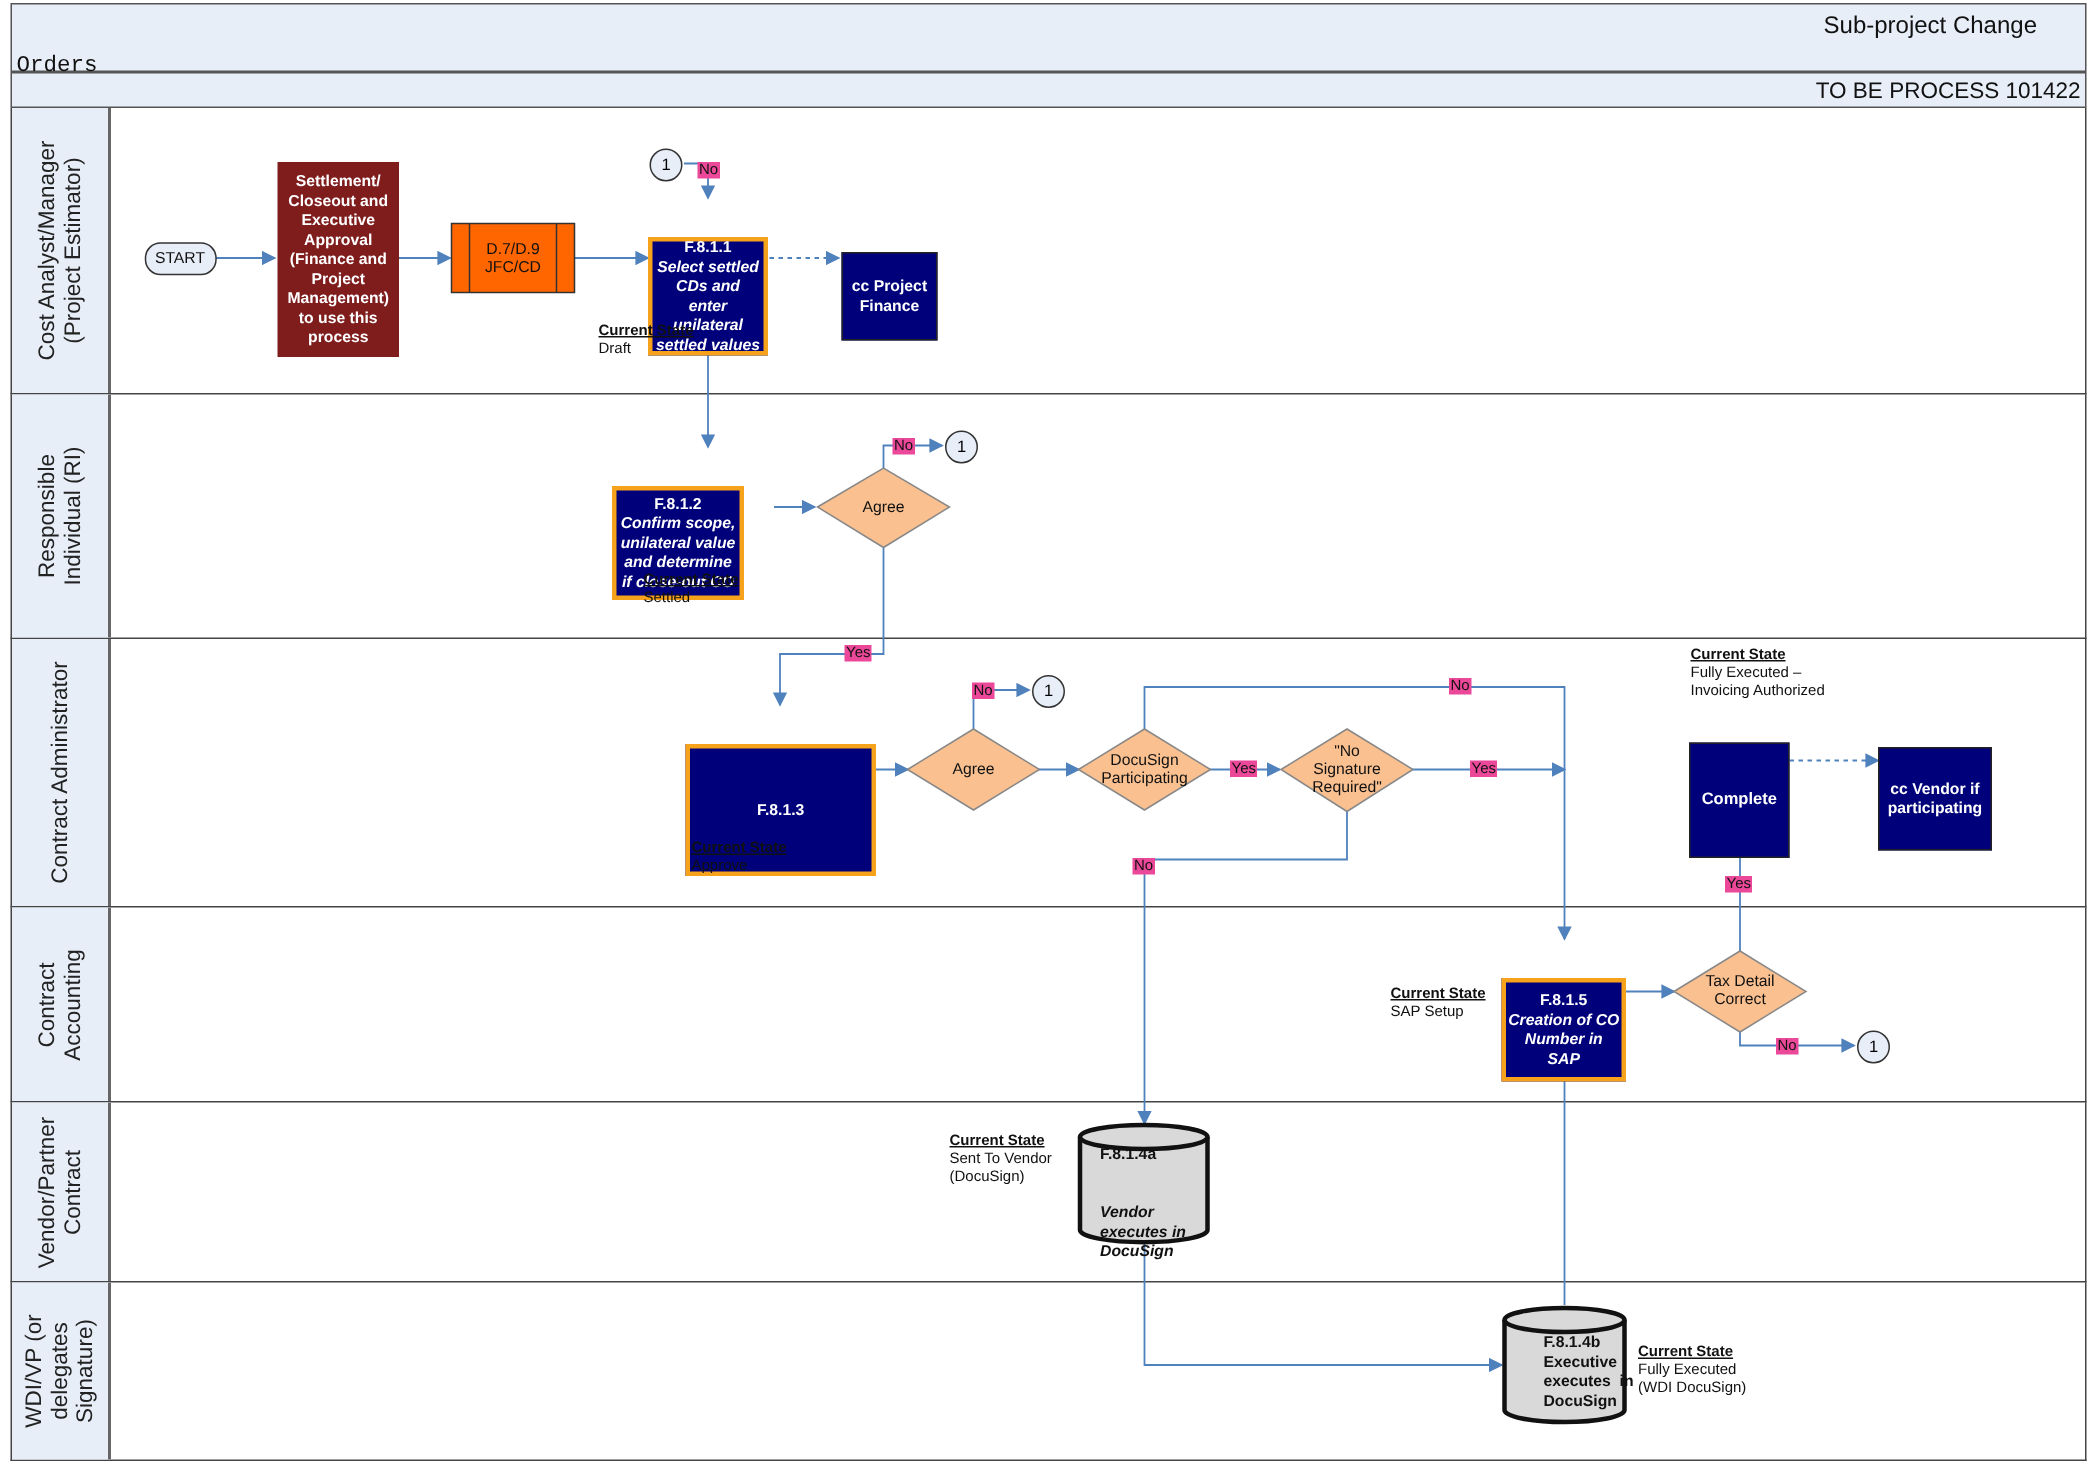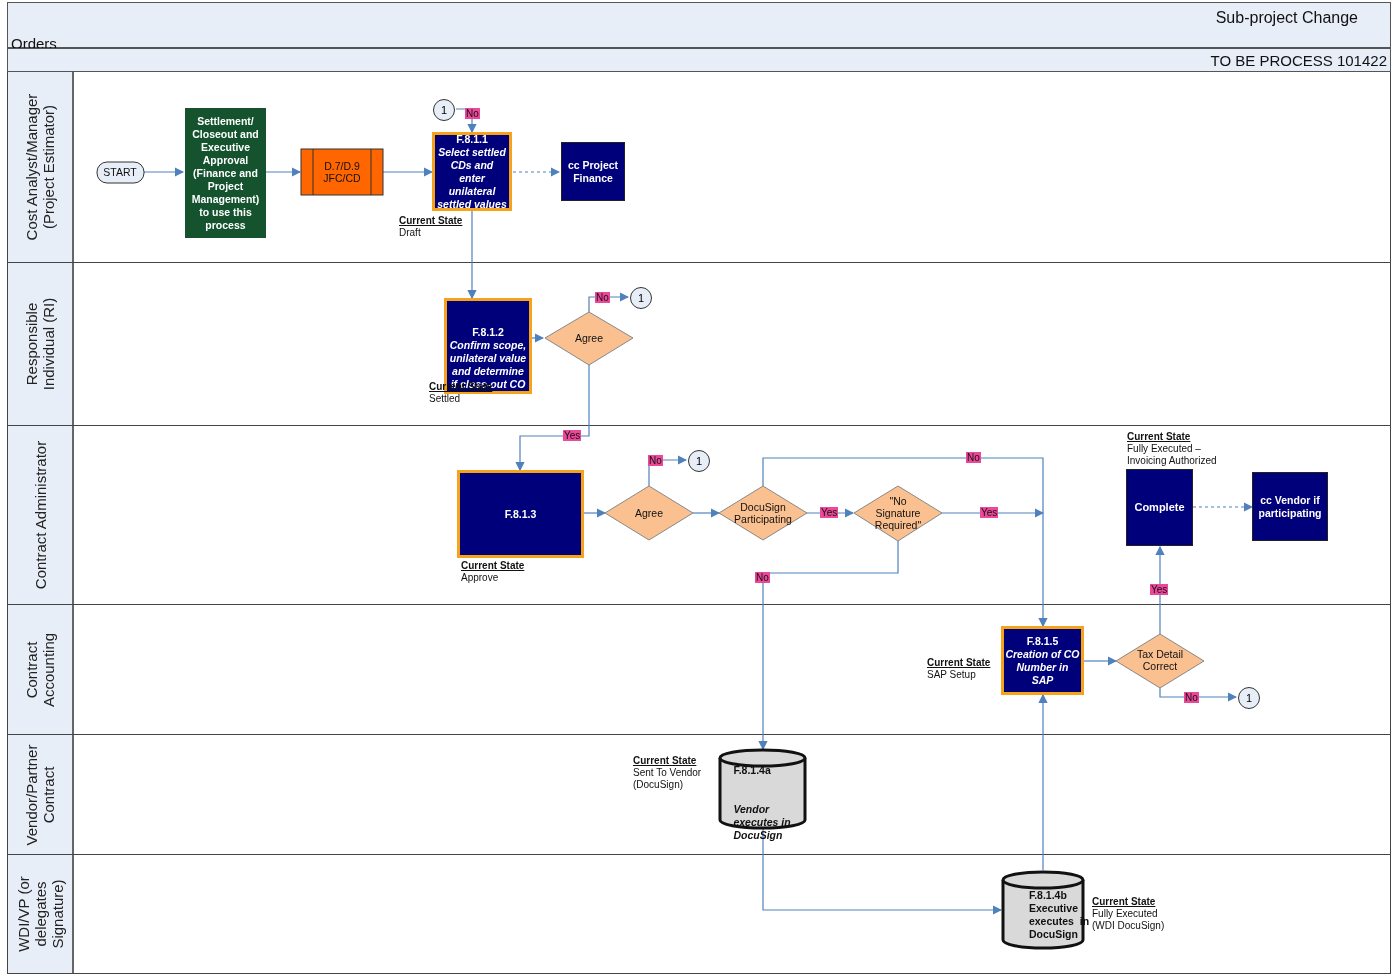--- a/index.html
+++ b/index.html
@@ -1,29 +1,29 @@
 <!DOCTYPE html>
 <html><head>
 <meta charset="utf-8">
 <style>
   html,body{margin:0;padding:0;background:#fff;}
   body{width:1398px;height:975px;position:relative;overflow:hidden;font-family:"Liberation Sans",sans-serif;}
   .hdr{position:absolute;left:7px;width:1384px;background:#e8eef8;border:1px solid #555;box-sizing:border-box;}
   #h1{top:2px;height:46px;}
   #h2{top:48px;height:24px;}
   .title{position:absolute;left:3px;top:4px;font-size:17px;color:#111;}
-  .title2{position:absolute;left:3px;top:32px;font-size:15px;color:#111;}
+  .title2{position:absolute;left:3px;top:32px;font-size:15px;color:#111;font-family:Liberation Mono, monospace;}
   .sub{position:absolute;right:32px;top:6px;font-size:16px;color:#111;}
   .tbp{position:absolute;right:3px;top:3px;font-size:15px;color:#111;}
   .lane{position:absolute;left:7px;width:1384px;border:1px solid #444;border-top:none;box-sizing:border-box;}
   .lane-label{position:absolute;left:0;top:0;bottom:0;width:66px;background:#e8eef8;border-right:2px solid #666;box-sizing:border-box;}
   .lane-label span{position:absolute;left:50%;top:50%;transform:translate(-50%,-50%) rotate(-90deg);white-space:pre;text-align:center;font-size:15px;line-height:17px;color:#222;}
   svg#flow{position:absolute;left:0;top:0;}
   .box{position:absolute;box-sizing:border-box;color:#fff;text-align:center;font-weight:bold;font-size:10.5px;line-height:13px;display:flex;align-items:center;justify-content:center;flex-direction:column;}
-  .navy{background:#00007a;border:1px solid #222;}
+  .navy{background:#00007a;border:1px solid #222;margin-top:26px;}
   .navy.orange{border:3px solid #f7a21b;}
   .it{font-style:italic;}
   .state{position:absolute;font-size:10px;line-height:12px;color:#111;white-space:pre;}
   .state b{text-decoration:underline;font-weight:bold;display:block;}
   .lbl{position:absolute;font-size:10px;color:#111;background:#ec4899;line-height:11px;padding:0 1px;}
   .dtext{position:absolute;font-size:10.5px;line-height:12px;color:#111;text-align:center;white-space:pre;transform:translate(-50%,-50%);}
   .circ{position:absolute;width:22px;height:22px;border:1px solid #333;border-radius:50%;background:#e8eef8;box-sizing:border-box;font-size:11px;display:flex;align-items:center;justify-content:center;}
   .cyl-text{position:absolute;text-align:left;font-size:10.5px;line-height:13px;font-weight:bold;color:#111;transform:translate(-50%,-50%);white-space:pre;}
 </style>
 </head>
@@ -124,21 +124,21 @@
     <ellipse cx="762.5" cy="758" rx="42.5" ry="8"></ellipse>
   </g>
   <g stroke="#111" stroke-width="3" fill="#d9d9d9">
     <path d="M1003,880 V940 A40,8 0 0 0 1083,940 V880"></path>
     <ellipse cx="1043" cy="880" rx="40" ry="8"></ellipse>
   </g>
 </svg>
 
 <div class="dtext" style="left:120px;top:172px;">START</div>
 
-<div class="box" style="left:185px;top:108px;width:81px;height:130px;background:#14532d;white-space:pre;">Settlement/
+<div class="box" style="left:185px;top:108px;width:81px;height:130px;background:#7f1d1d;white-space:pre;">Settlement/
 Closeout and
 Executive
 Approval
 (Finance and
 Project
 Management)
 to use this
 process</div>
 
 <div class="dtext" style="left:342px;top:172px;font-weight:normal;color:#111;">D.7/D.9
@@ -152,21 +152,21 @@
 unilateral
 settled values</div>
 </div>
 <div class="circ" style="left:433px;top:99px;">1</div>
 <div class="lbl" style="left:465px;top:108px;">No</div>
 
 <div class="box navy" style="left:561px;top:142px;width:64px;height:59px;white-space:pre;">cc Project
 Finance</div>
 <div class="state" style="left:399px;top:215px;"><b>Current State</b><span>Draft</span></div>
 
-<div class="box navy orange" style="left:444px;top:298px;width:88px;height:96px;justify-content:flex-end;">
+<div class="box navy orange" style="left:408px;top:298px;width:88px;height:76px;">
   <div>F.8.1.2</div>
   <div class="it" style="white-space:pre">Confirm scope,
 unilateral value
 and determine
 if close-out CO</div>
 </div>
 <div class="state" style="left:429px;top:381px;"><b>Current State</b><span>Settled</span></div>
 <div class="dtext" style="left:589px;top:338px;">Agree</div>
 <div class="lbl" style="left:595px;top:292px;">No</div>
 <div class="circ" style="left:630px;top:287px;">1</div>

